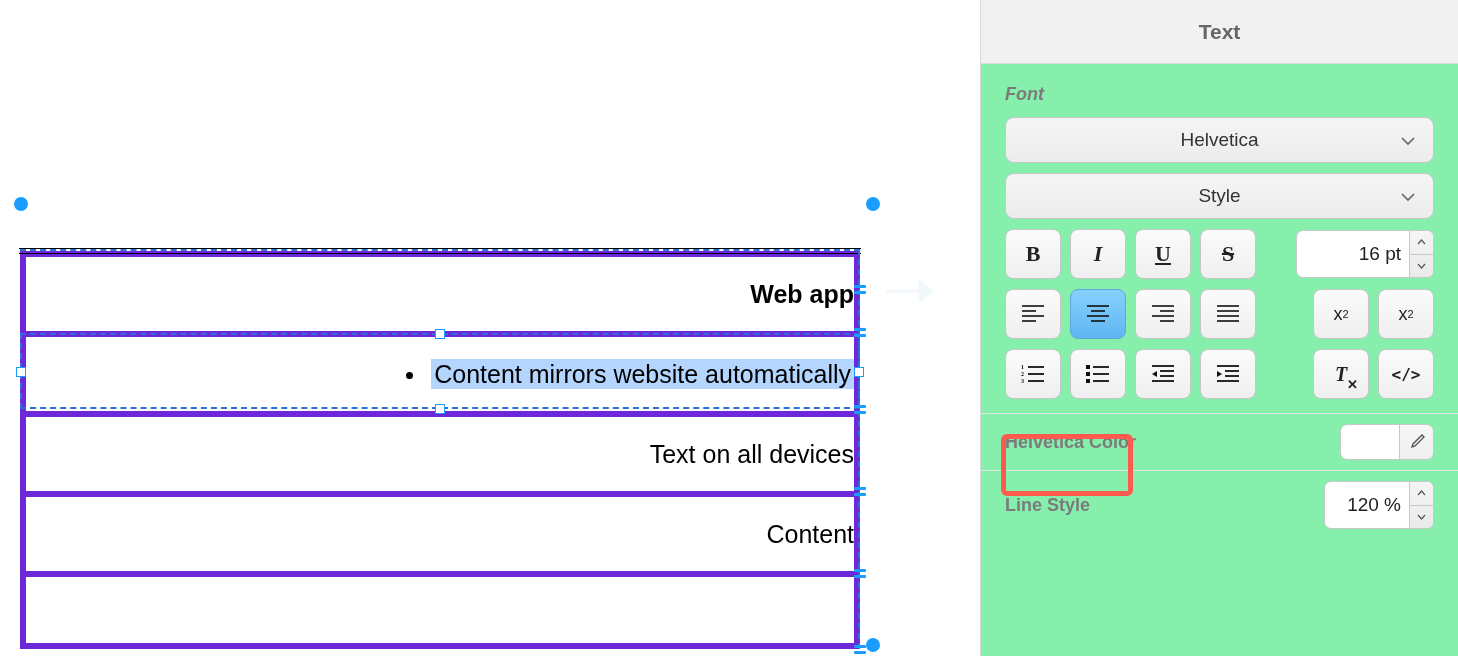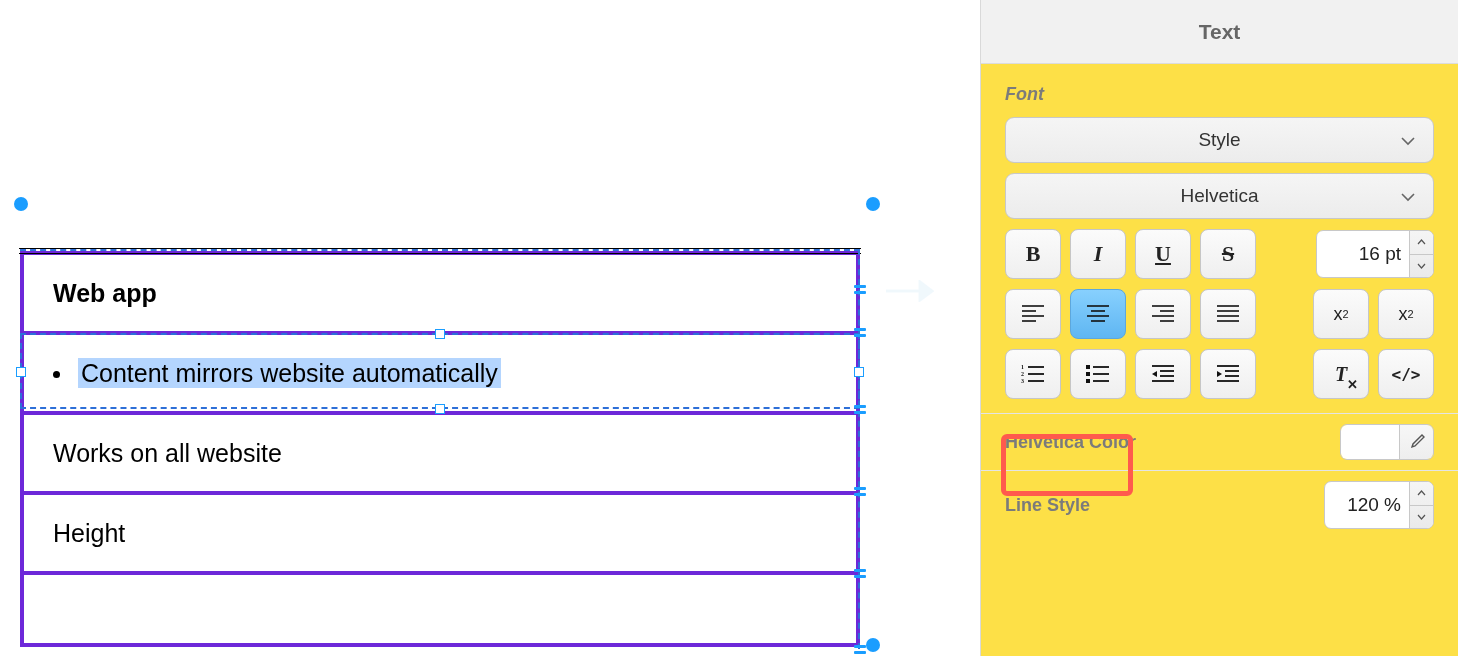--- a/index.html
+++ b/index.html
@@ -55,23 +55,23 @@
     position:absolute;
     top:-3px; left:-1px; width:842px; height:4px;
     border-top:1px solid #000;
     border-bottom:1px solid #000;
   }
   table.grid {
     border-collapse: collapse;
     width: 840px;
   }
   table.grid td {
-    border: 4px solid #6d28d9;
+    border: 6px solid #6d28d9;
     height: 80px;
-    text-align: left;
+    text-align: right;
     font-size: 25px;
     vertical-align: middle;
     padding-left: 29px;
   }
   td.header { font-weight: 700; font-size: 30px; }
   td.bullet { height: 84px; }
   .bullet-text {
     background: #b4d5fe;
     padding: 1px 3px;
   }
@@ -99,21 +99,21 @@
     width:48px; height:22px;
     opacity:.22;
   }
   .faint-arrow svg{width:100%;height:100%;}
 
   
   .panel {
     position:absolute;
     right:0; top:0;
     width:478px; height:656px;
-    background:#fde047;
+    background:#86efac;
     border-left:1px solid #d9d9d9;
     font-size:16px;
     color:#555;
   }
   .panel-header {
     height:64px;
     background:#f1f1f1;
     border-bottom:1px solid #dcdcdc;
     display:flex;align-items:center;justify-content:center;
     font-size:21px; font-weight:600; color:#666;
@@ -152,21 +152,21 @@
     font-size:22px; font-weight:700; color:#222;
     cursor:pointer;
   }
   .tbtn.active {
     background:linear-gradient(#87d0fe,#5fb6f2);
     border-color:#5da7dc;
   }
   .tbtn svg { width:26px; height:22px; }
   .spacer { flex:1; }
   .size-field {
-    width:118px; height:48px;
+    width:138px; height:48px;
     border:1px solid #c8c8c8; border-radius:7px;
     display:flex; align-items:center;
     background:#fff;
     overflow:hidden;
   }
   .size-field .val {
     flex:1; text-align:right; padding-right:8px;
     font-size:19px; color:#222;
   }
   .stepper {
@@ -217,24 +217,24 @@
       <tbody>
           <tr>
             <td class="header">Web app</td>
           </tr>
       <tr>
             <td class="bullet">
         <span class="bullet-dot"></span><span class="bullet-text">Content mirrors website automatically</span>
       </td>
           </tr>
       <tr>
-            <td><span>Works on all website</span></td>
+            <td><span>Text on all devices</span></td>
           </tr>
       <tr>
-            <td><span>Height</span></td>
+            <td><span>Content</span></td>
           </tr>
       <tr>
             <td style="height:72px"></td>
           </tr>
     </tbody>
       </table>
   </div>
 
   <div class="group-border"></div>
   <div class="sel-row-border"></div>
@@ -252,28 +252,28 @@
   <div class="row-handle" style="top:644px"></div>
 </div>
 
 <div class="panel">
   <div class="panel-header">Text</div>
 
   <div class="section" style="position:relative;">
     <div class="section-title">Font</div>
 
     <div class="dropdown">
-      <span>Style</span>
+      <span>Helvetica</span>
       <span class="chev"><svg viewBox="0 0 14 10">
             <path d="M1 2 L7 8 L13 2" fill="none" stroke="#666" stroke-width="1.6"></path>
           </svg></span>
     </div>
 
     <div class="dropdown">
-      <span>Helvetica</span>
+      <span>Style</span>
       <span class="chev"><svg viewBox="0 0 14 10">
             <path d="M1 2 L7 8 L13 2" fill="none" stroke="#666" stroke-width="1.6"></path>
           </svg></span>
     </div>
 
     <div class="btn-row">
       <div class="tbtn">B</div>
       <div class="tbtn" style="font-style:italic;font-weight:600">I</div>
       <div class="tbtn" style="text-decoration:underline;font-weight:600">U</div>
       <div class="tbtn" style="text-decoration:line-through;font-weight:700">S</div>

